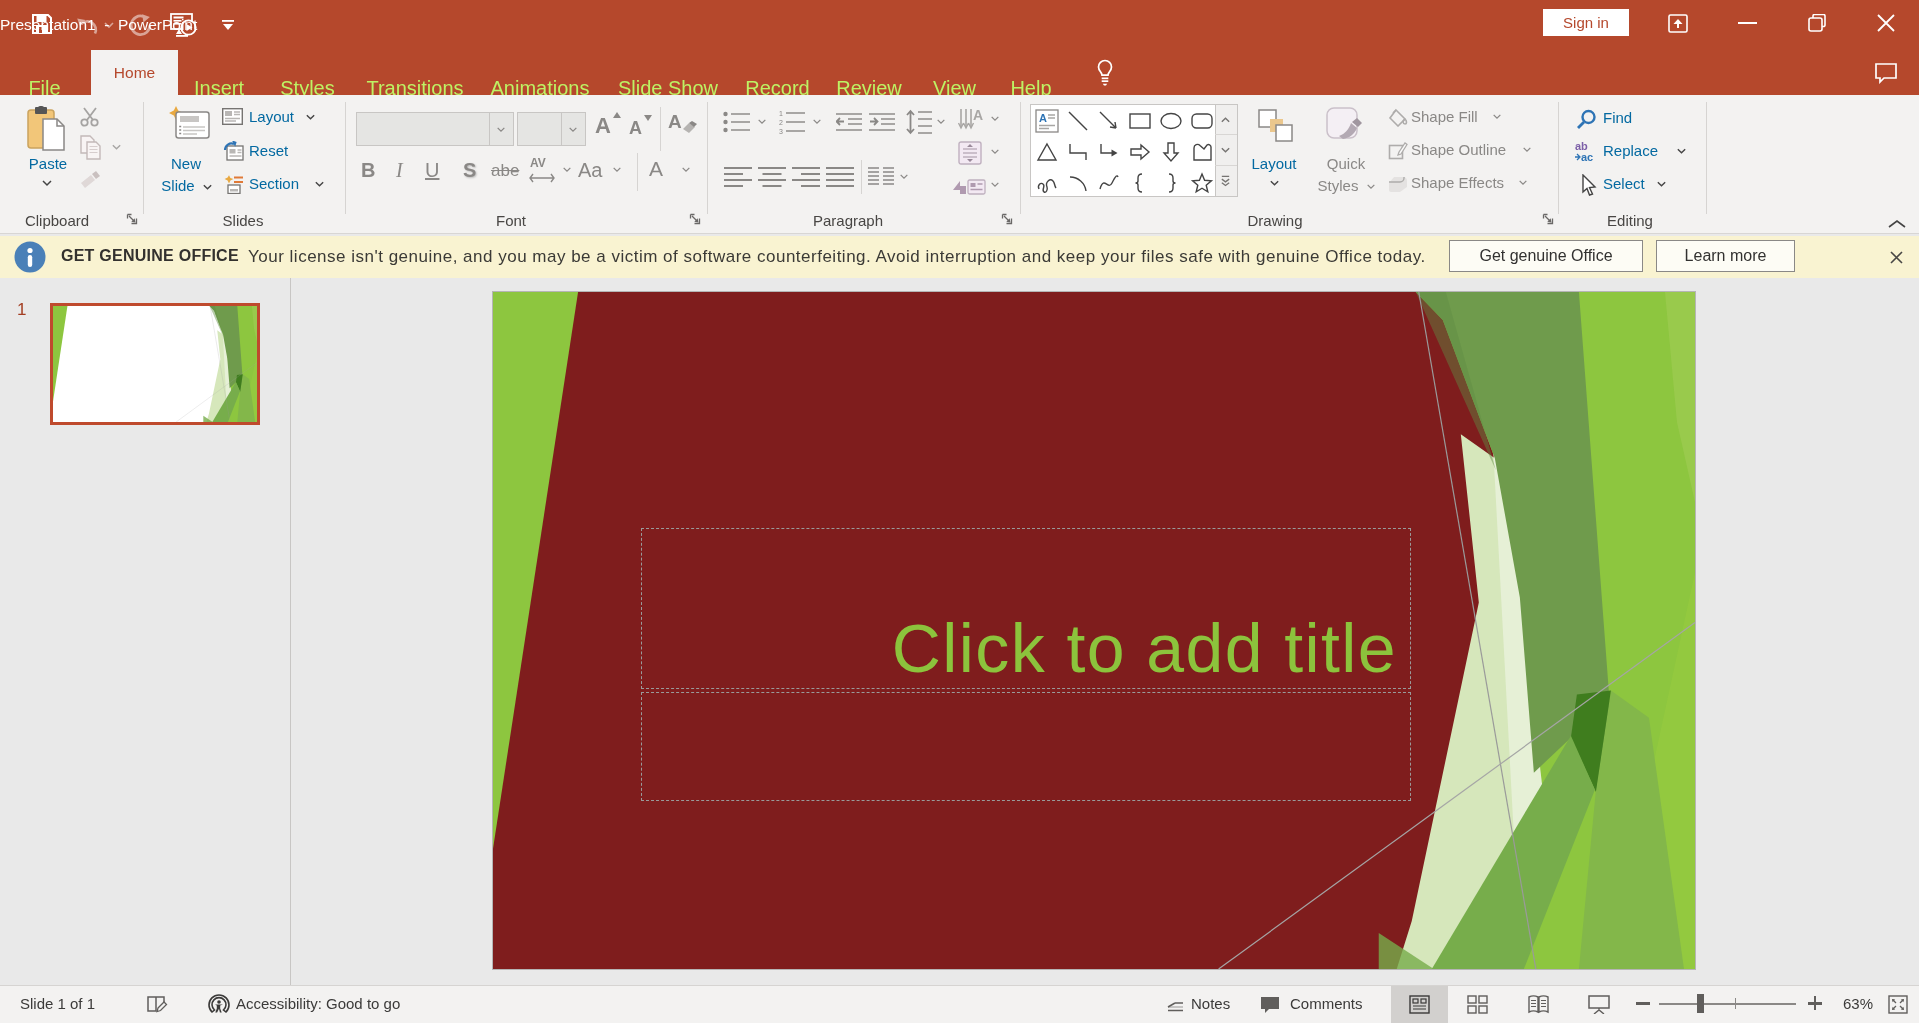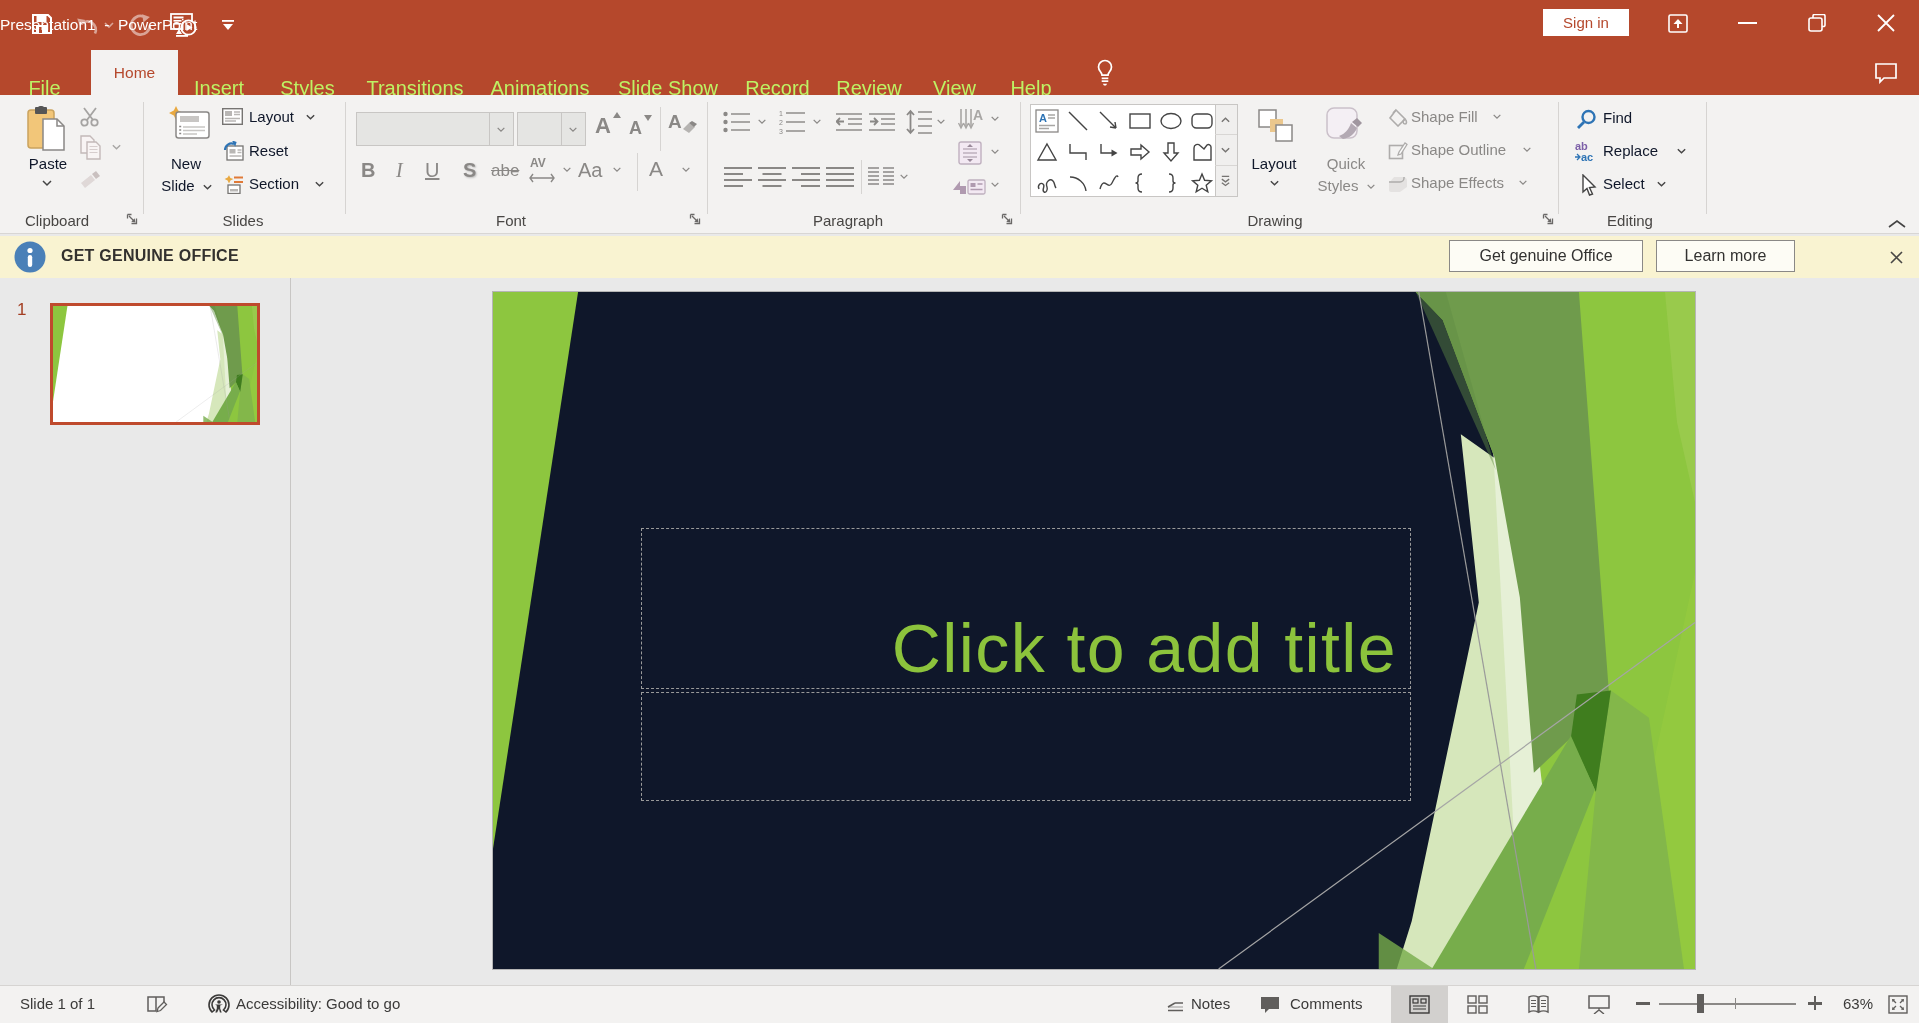--- a/index.html
+++ b/index.html
@@ -8,21 +8,21 @@
   .abs { position:absolute; }
   
   #titlebar { top:0; left:0; width:1919px; height:50px; background:#b5482c; }
   #tabrow   { top:50px; left:0; width:1919px; height:45px; background:#b5482c; }
   .tab { position:absolute; top:16px; height:45px; color:#bef264; font-size:20px; line-height:45px; text-align:center; }
   #hometab { position:absolute; left:91px; top:0; width:87px; height:45px; background:#f3f2f1; color:#b5482c; font-size:15.5px; line-height:45px; text-align:center; }
   
   #ribbon { top:95px; left:0; width:1919px; height:139px; background:#f3f2f1; border-bottom:1px solid #d8d6d4; }
   .gsep { position:absolute; top:7px; width:1px; height:112px; background:#d6d4d2; }
   .glabel { position:absolute; top:117px; font-size:15px; color:#484644; text-align:center; }
-  .btext { font-size:15px; color:#0f172a; }
+  .btext { font-size:15px; color:#0369a1; }
   .gray { color:#8a8886; }
   .launch { position:absolute; width:12px; height:12px; }
   
   #msgbar { top:236px; left:0; width:1919px; height:42px; background:#f9f3d1; }
   .msgbtn { position:absolute; top:4px; height:32px; background:#fdfcf5; border:1px solid #8a8886; font-size:16px; color:#323130; text-align:center; line-height:30px; }
   
   #content { top:278px; left:0; width:1919px; height:707px; background:#e9e9e9; }
   #panelsep { position:absolute; left:290px; top:0; width:1px; height:707px; background:#c8c6c4; }
   
   #statusbar { top:985px; left:0; width:1919px; height:38px; background:#f3f2f1; border-top:1px solid #d6d4d2; font-size:15px; color:#3b3a39; }
@@ -511,38 +511,39 @@
       <path d="M2 8 L10 2 L18 8" fill="none" stroke="#444" stroke-width="1.6"></path>
     </svg>
   </div>
   <div class="abs" id="msgbar">
     <svg class="abs" style="left:14px;top:5px" width="32" height="32" viewBox="0 0 32 32">
       <circle cx="16" cy="16" r="15.5" fill="#4a80b8"></circle>
       <circle cx="16" cy="9.5" r="2.6" fill="#fff"></circle>
       <rect x="13.8" y="14" width="4.4" height="12" rx="2.2" fill="#fff"></rect>
     </svg>
     <div class="abs" style="left:61px;top:11px;font-size:16px;font-weight:bold;color:#33312e;letter-spacing:.25px">GET GENUINE OFFICE</div>
+    <div class="abs" style="left:248px;top:11px;font-size:17px;letter-spacing:.5px;color:#3b3a36">Your license isn't genuine, and you may be a victim of software counterfeiting. Avoid interruption and keep your files safe with genuine Office today.</div>
     <div class="msgbtn" style="left:1449px;width:194px">Get genuine Office</div>
     <div class="msgbtn" style="left:1656px;width:139px">Learn more</div>
     <svg class="abs" style="left:1890px;top:15px" width="13" height="13" viewBox="0 0 13 13">
       <path d="M1 1 L12 12 M12 1 L1 12" stroke="#484644" stroke-width="1.6"></path>
     </svg>
   </div>
   <div class="abs" id="content">
     <div id="panelsep"></div>
 
     <div class="abs" style="left:17px;top:22px;font-size:17px;color:#a33e22">1</div>
 
     <div class="abs" style="left:50px;top:25px;width:210px;height:122px;border:3px solid #bf4a2d;background:#fff">
       <svg width="204" height="116" viewBox="0 0 1201 676" preserveAspectRatio="none">
         <use href="#facet"></use>
       </svg>
     </div>
 
-    <div class="abs" style="left:493px;top:14px;width:1202px;height:677px;background:#0f172a;outline:1px solid #b5b5b5">
+    <div class="abs" style="left:493px;top:14px;width:1202px;height:677px;background:#7f1d1d;outline:1px solid #b5b5b5">
       <svg width="1202" height="677" viewBox="0 0 1201 676" preserveAspectRatio="none">
         <defs>
           <g id="facet">
 
             <polygon points="0,0 85,0 0,556" fill="#8dc63f"></polygon>
 
             <polygon points="922,0 1201,0 1201,676 1025,676 1047,446 1026,305 1001,166 949,28" fill="#8dc63f"></polygon>
             <polygon points="1171,0 1201,0 1201,210 1183,130" fill="#9aca4e" opacity=".9"></polygon>
             <polygon points="1201,280 1201,676 1115,676" fill="#97cb3f" opacity=".65"></polygon>
             <polygon points="967,142 1001,166 1026,305 1040,480 1062,510 1025,676 903,676 918,628 985,310" fill="#d6e7bb"></polygon>

